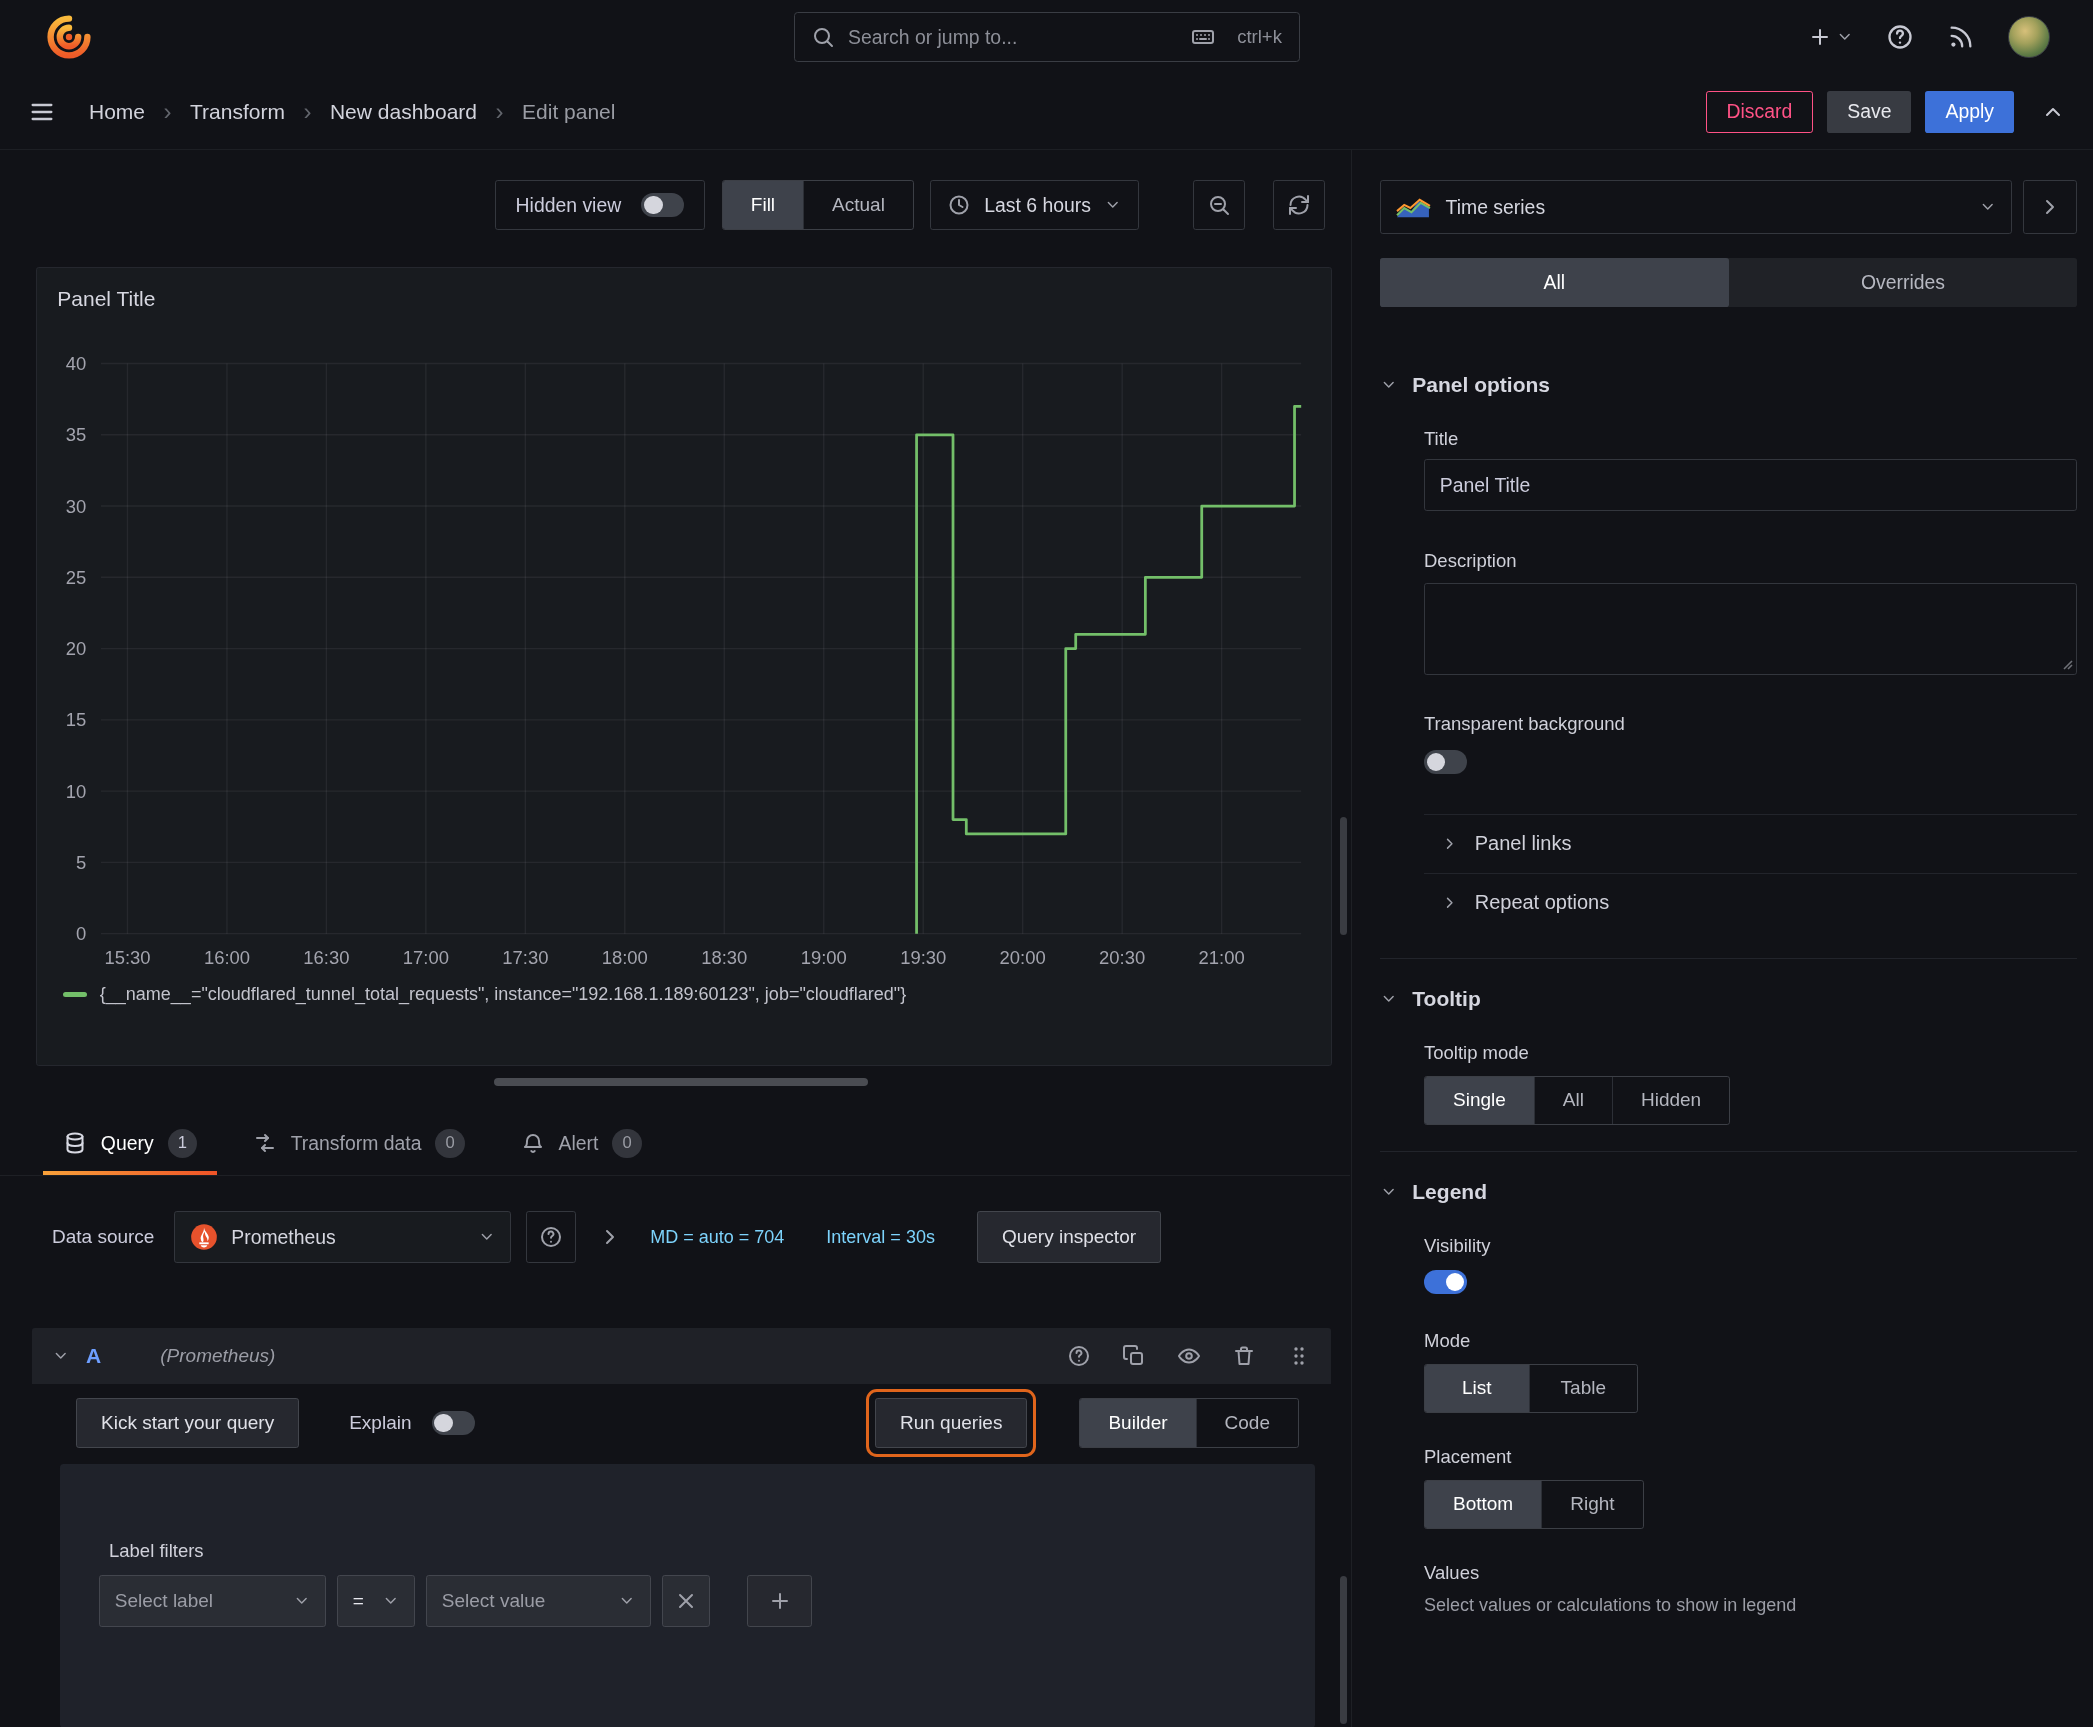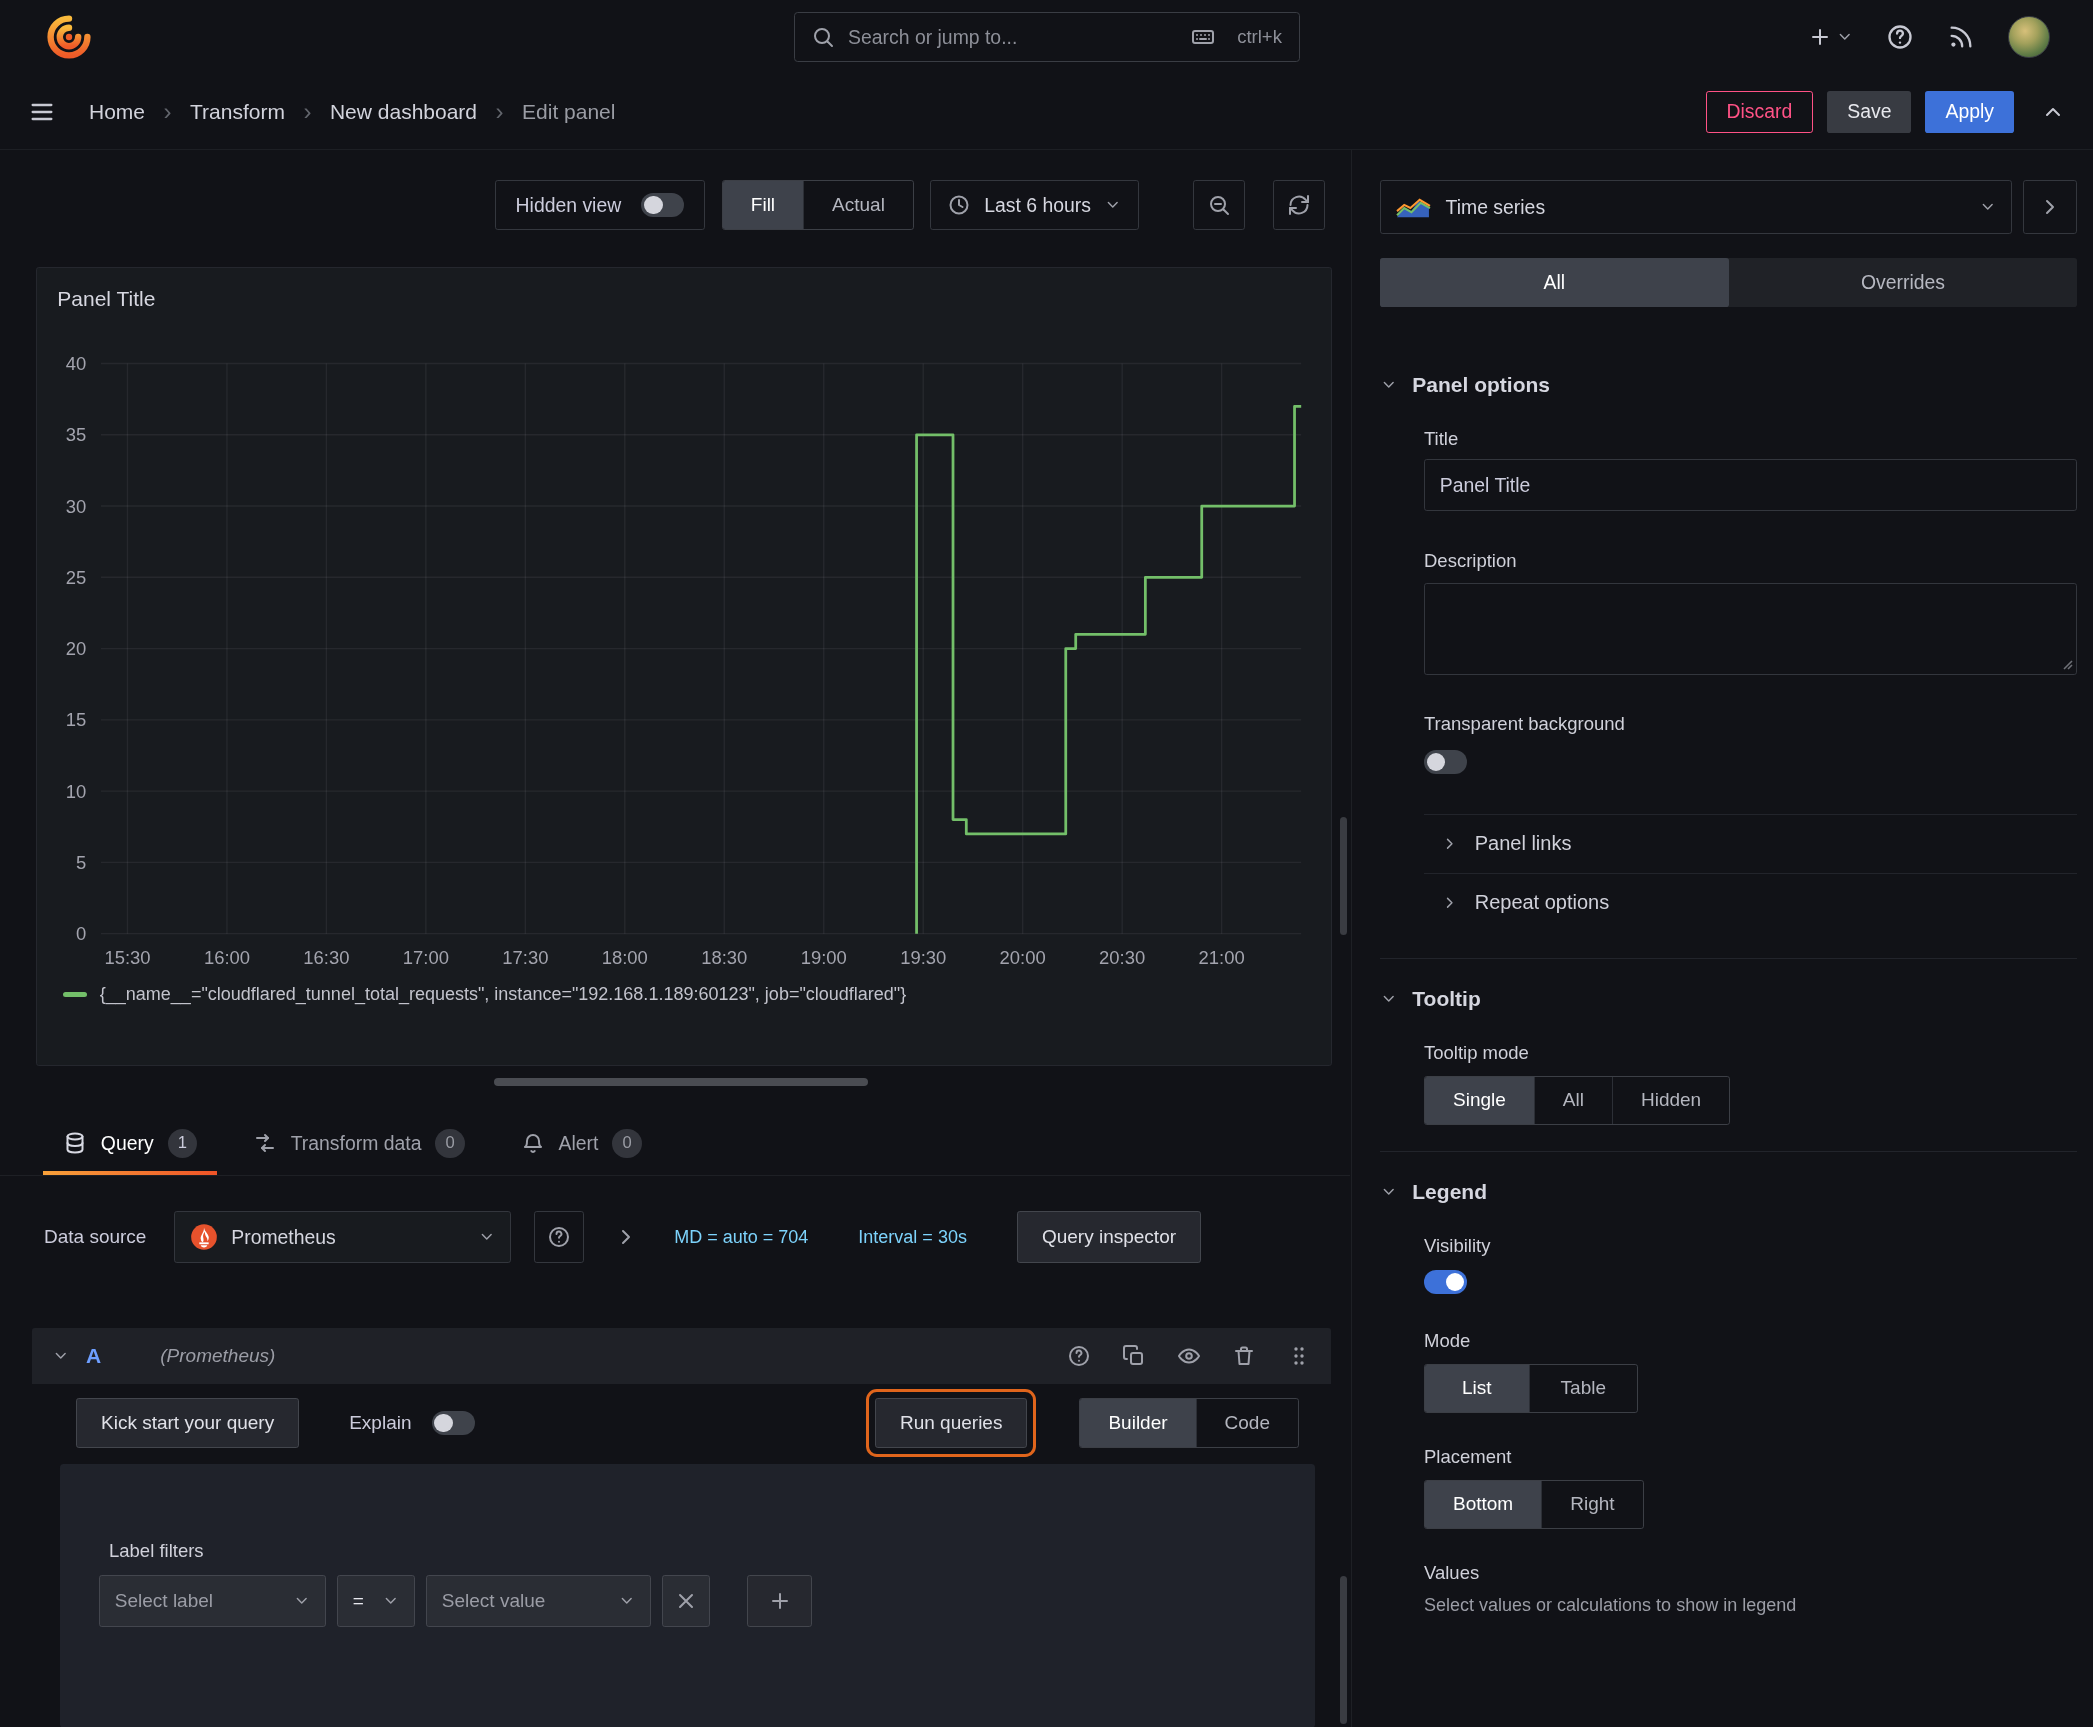--- a/index.html
+++ b/index.html
@@ -76,21 +76,21 @@
   .editor-tabs { position:absolute; left:0; right:0; top:961px; height:65px; border-bottom:0.9px solid #1e2025; display:flex; align-items:center; padding-left:48px; gap:26px; }
   .tab { position:relative; height:100%; display:flex; align-items:center; gap:14px; padding:0 14.8px; font-size:19.4px; color:#9fa1aa; cursor:pointer; }
   .tab .ic { stroke:#9fa1aa; }
   .tab.active { color:#ffffff; }
   .tab.active .ic { stroke:#d8d9e3; }
   .tab.active::after { content:''; position:absolute; left:-5.5px; right:-5.5px; bottom:0; height:3.7px; background:linear-gradient(90deg,#f8a13a,#ef5327); }
   .tab-count { background:#33353c; border-radius:14.8px; min-width:29.5px; height:29px; display:flex; align-items:center; justify-content:center; font-size:16.6px; color:#ccccdc; padding:0 9.2px; }
   .tab-count.zero { color:#9a9ca4; }
 
   
-  .ds-row { position:absolute; left:44px; right:37px; top:1060px; height:54px; display:flex; align-items:center;gap:8px; }
+  .ds-row { position:absolute; left:52px; right:37px; top:1060px; height:54px; display:flex; align-items:center; }
   .ds-label { font-size:19px; color:#ccccdc; }
   .ds-select { margin-left:20px; width:337px; height:52px; background:#181b1f; border:0.9px solid #33363d; border-radius:2.8px; display:flex; align-items:center; padding:0 14.8px; gap:13px; font-size:19.4px; color:#d6d7e0; cursor:pointer; }
   .help-btn { margin-left:14.8px; width:50px; height:52px; justify-content:center; }
   .ds-chev { margin-left:22px; cursor:pointer; }
   .ds-stat { font-size:18px; color:#7dd3fc; white-space:nowrap; }
   .stat-md { margin-left:28px; }
   .stat-int { margin-left:42px; }
   .qi-btn { margin-left:42px; height:52px; padding:0 24px; background:#26282f; border:0.9px solid #43464d; border-radius:2.8px; font-size:19px; color:#e0e1e8; display:flex; align-items:center; cursor:pointer; }
 
   

